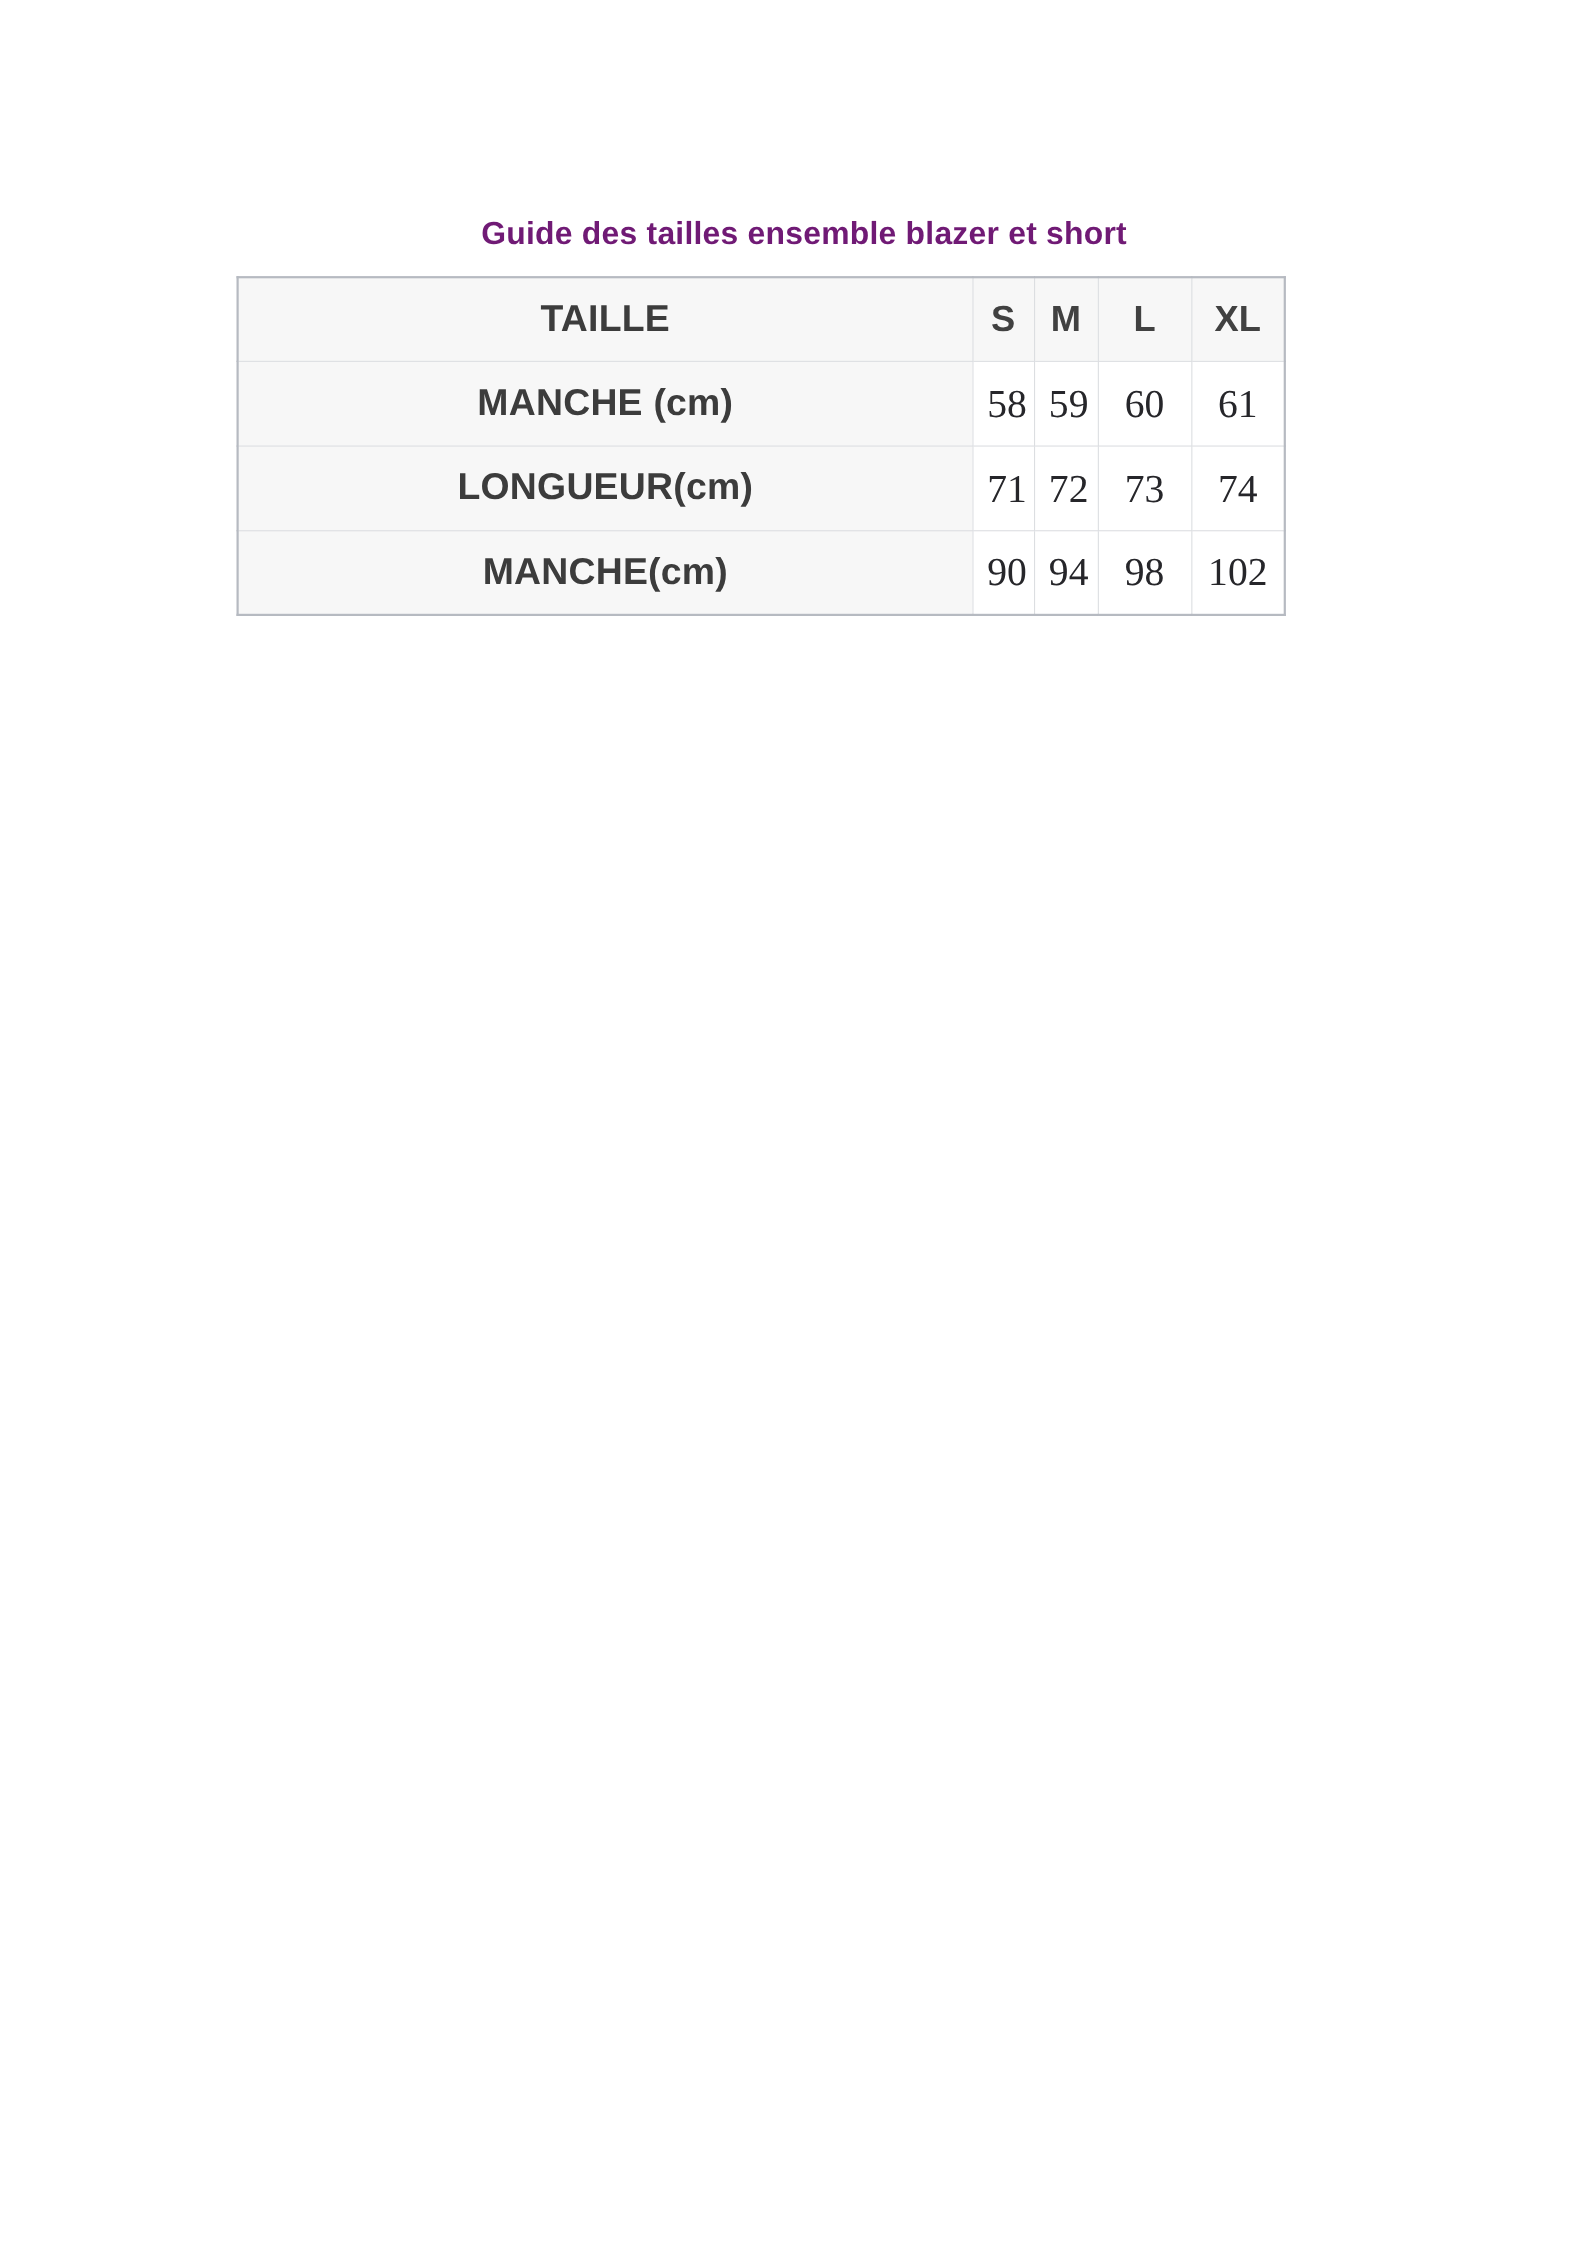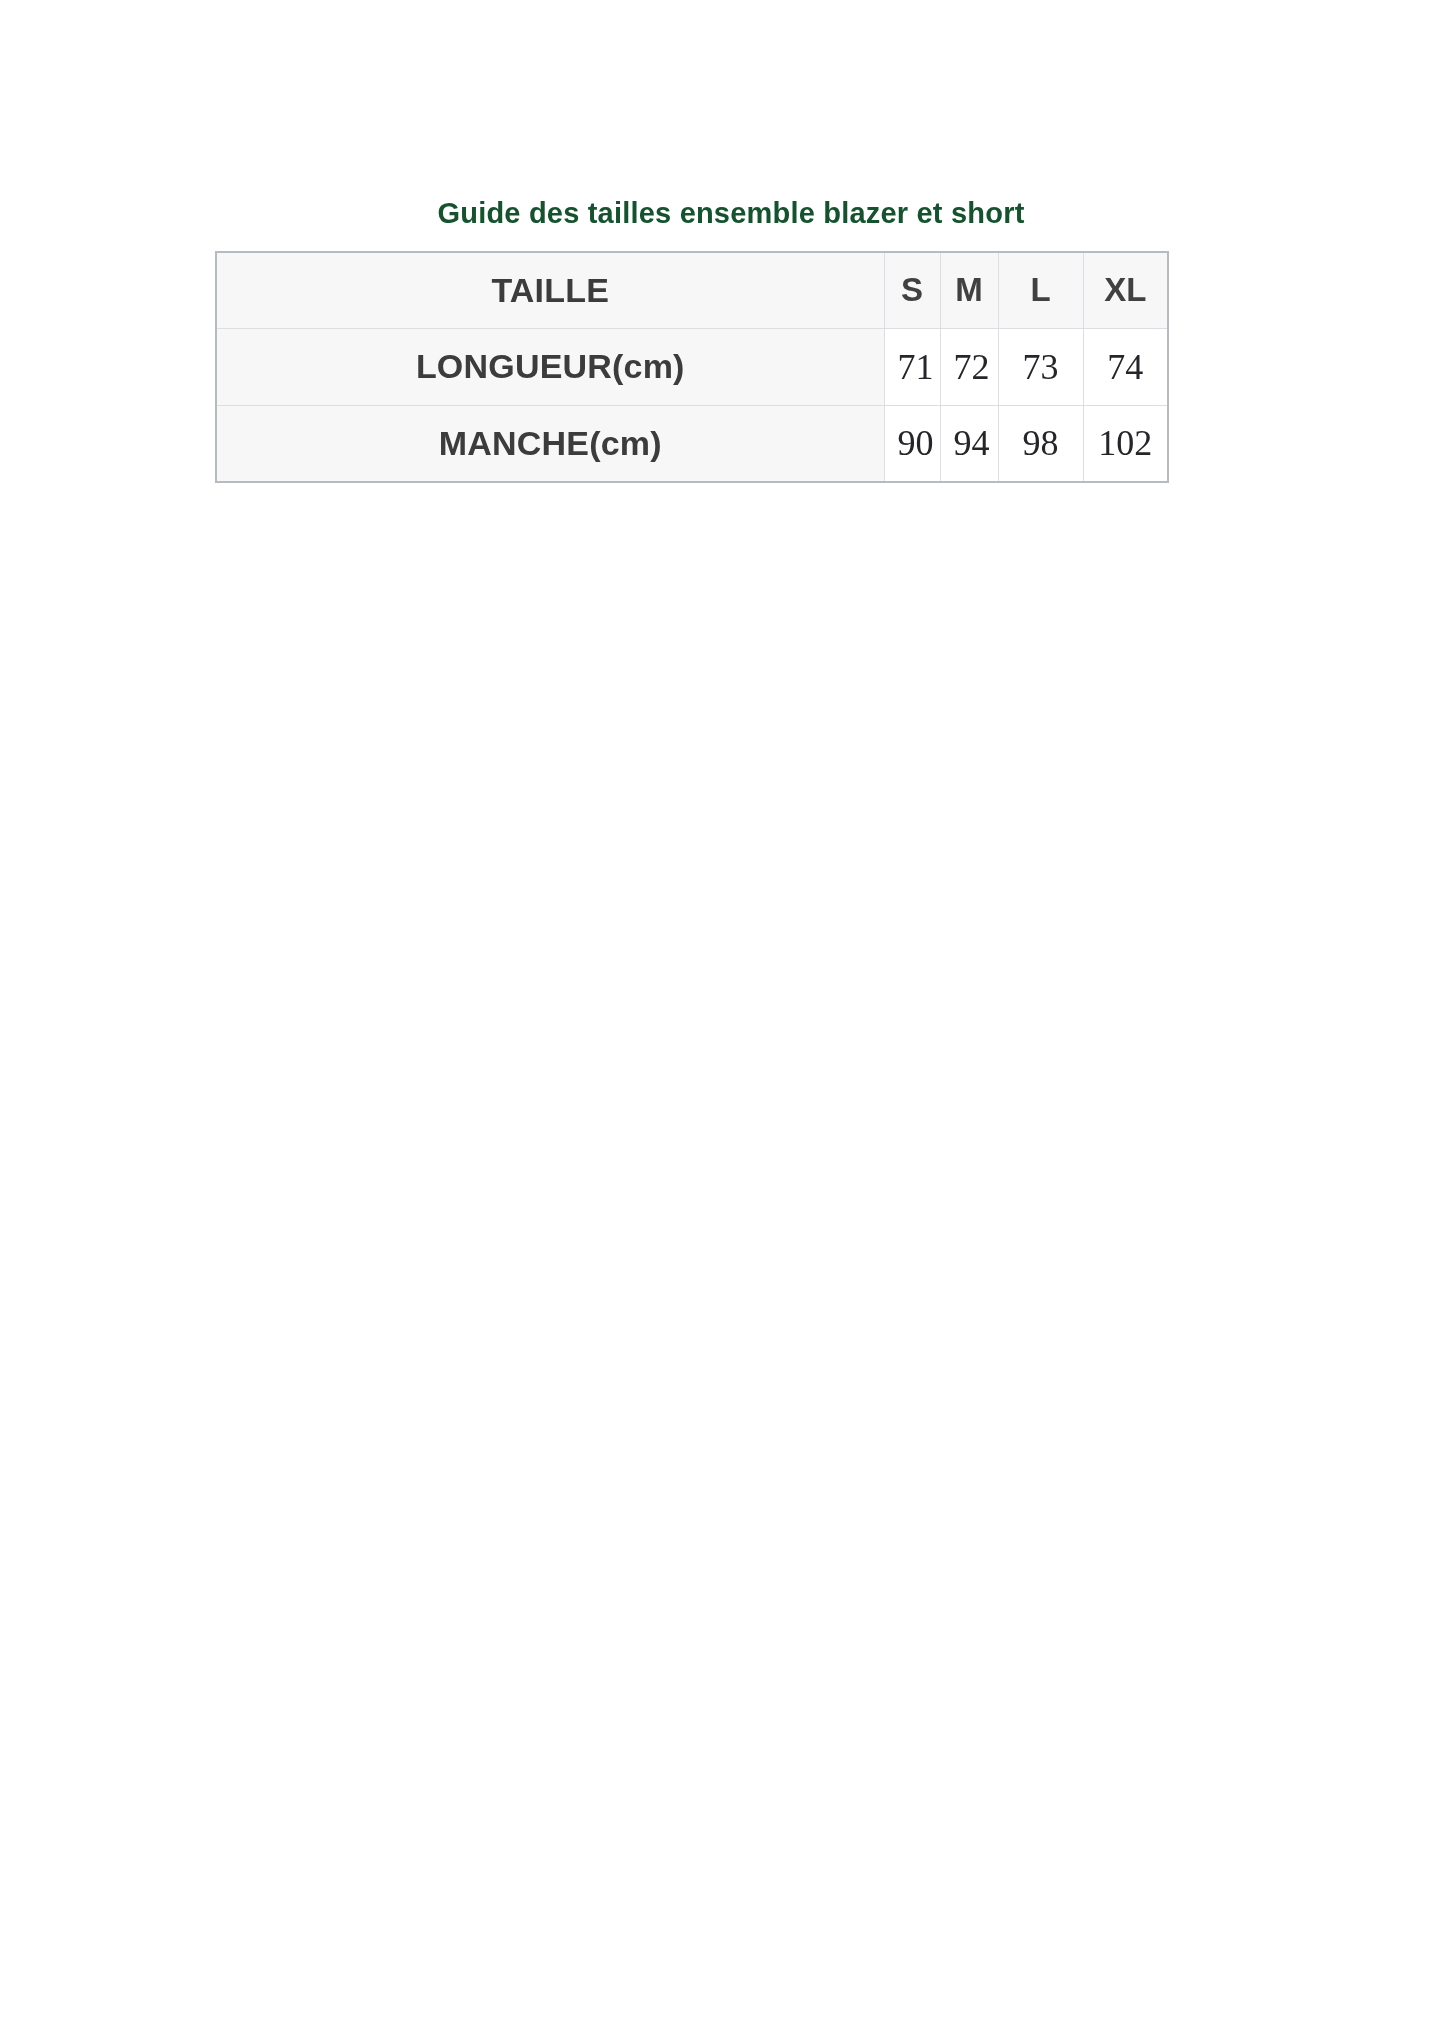--- a/index.html
+++ b/index.html
@@ -20,21 +20,21 @@
     left: 215px;
     top: 196px;
     width: 1032px;
   }
   .title {
     font-family: "Liberation Sans", sans-serif;
     font-weight: bold;
     font-size: 29px;
     line-height: 34px;
     letter-spacing: 0.2px;
-    color: #14532d;
+    color: #701a75;
     text-align: center;
     white-space: nowrap;
   }
   table.size-table {
     margin-top: 21px;
     border-collapse: collapse;
     table-layout: fixed;
     width: 952px;
     border: 2px solid #b6bac1;
   }
@@ -97,20 +97,27 @@
       <tbody>
           <tr class="hdr">
         <th class="lbl-cell">TAILLE</th>
         <th class="hdr-size-cell">S</th>
         <th class="hdr-size-cell">M</th>
         <th class="hdr-size-cell">L</th>
         <th class="hdr-size-cell">XL</th>
       </tr>
 
 
+      <tr class="row">
+        <td class="lbl-cell">MANCHE (cm)</td>
+        <td class="val-cell">58</td>
+        <td class="val-cell">59</td>
+        <td class="val-cell">60</td>
+        <td class="val-cell">61</td>
+      </tr>
 
       <tr class="row">
         <td class="lbl-cell">LONGUEUR(cm)</td>
         <td class="val-cell">71</td>
         <td class="val-cell">72</td>
         <td class="val-cell">73</td>
         <td class="val-cell">74</td>
       </tr>
 
 

